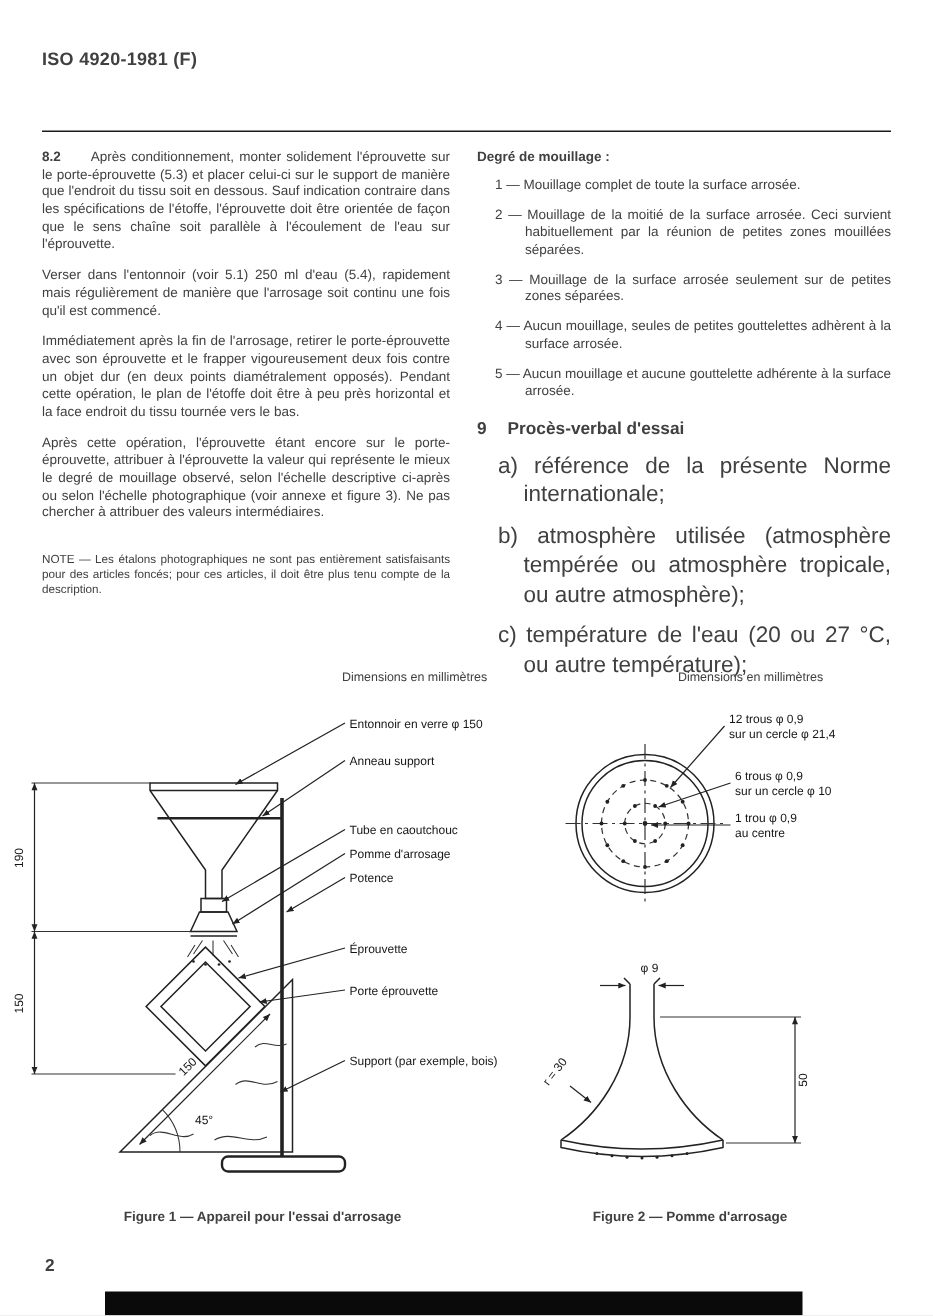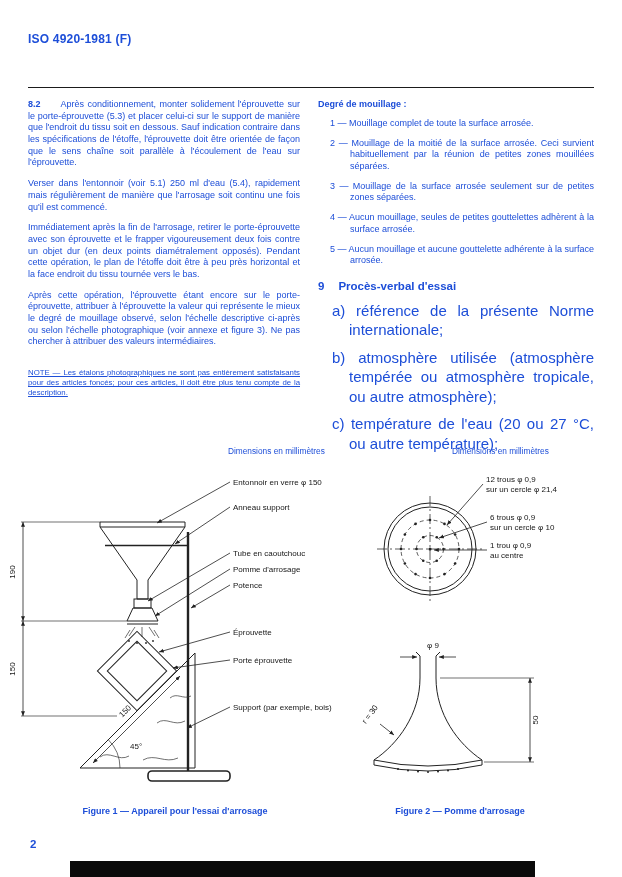--- a/index.html
+++ b/index.html
@@ -1,27 +1,27 @@
 <!DOCTYPE html>
 <html><head>
 <meta charset="utf-8">
 <style>
   html,body{margin:0;padding:0;background:#e8e8e8;}
   .page{
     position:relative;width:622px;height:877px;background:#ffffff;
-    font-family:"Liberation Sans",sans-serif;color:#1d4ed8;overflow:hidden;
+    font-family:"Liberation Sans",sans-serif;color:#404040;overflow:hidden;
   }
   .doc-ref{position:absolute;left:28px;top:32px;font-size:12px;font-weight:bold;letter-spacing:.2px;}
   .head-rule{position:absolute;left:28px;top:87px;width:566px;height:1px;background:#1b1b1b;}
   .cols{position:absolute;left:28px;top:99px;width:566px;display:flex;gap:18px;}
   .col-left{width:272px;}
   .col-right{width:276px;}
   .body-p{font-size:9px;line-height:1.3;text-align:justify;margin:0 0 9px 0;}
   .secnum{font-weight:bold;margin-right:20px;}
-  .note-p{font-size:7.8px;line-height:1.3;text-align:justify;margin:20px 0 0 0;text-decoration:underline;}
+  .note-p{font-size:7.8px;line-height:1.3;text-align:justify;margin:20px 0 0 0;}
   .deg-head{font-size:9px;font-weight:bold;margin:0 0 9px 0;}
   .deg-item{font-size:9px;line-height:1.3;text-align:justify;margin:0 0 8px 12px;padding-left:20px;text-indent:-20px;}
   .h9{font-size:11.5px;font-weight:bold;margin:13px 0 9px 0;}
   .h9 .num{margin-right:14px;}
   .intro-p{font-size:8.8px;line-height:1.3;margin:0 0 9px 0;}
   .pv-item{font-size:15px;line-height:1.3;text-align:justify;margin:0 0 8px 14px;padding-left:17px;text-indent:-17px;}
   .dim-note{position:absolute;font-size:8.3px;}
   .dim-note.f1{left:228px;top:446px;}
   .dim-note.f2{left:452px;top:446px;}
   .fig-caption{position:absolute;top:806px;font-size:9px;font-weight:bold;text-align:center;}

